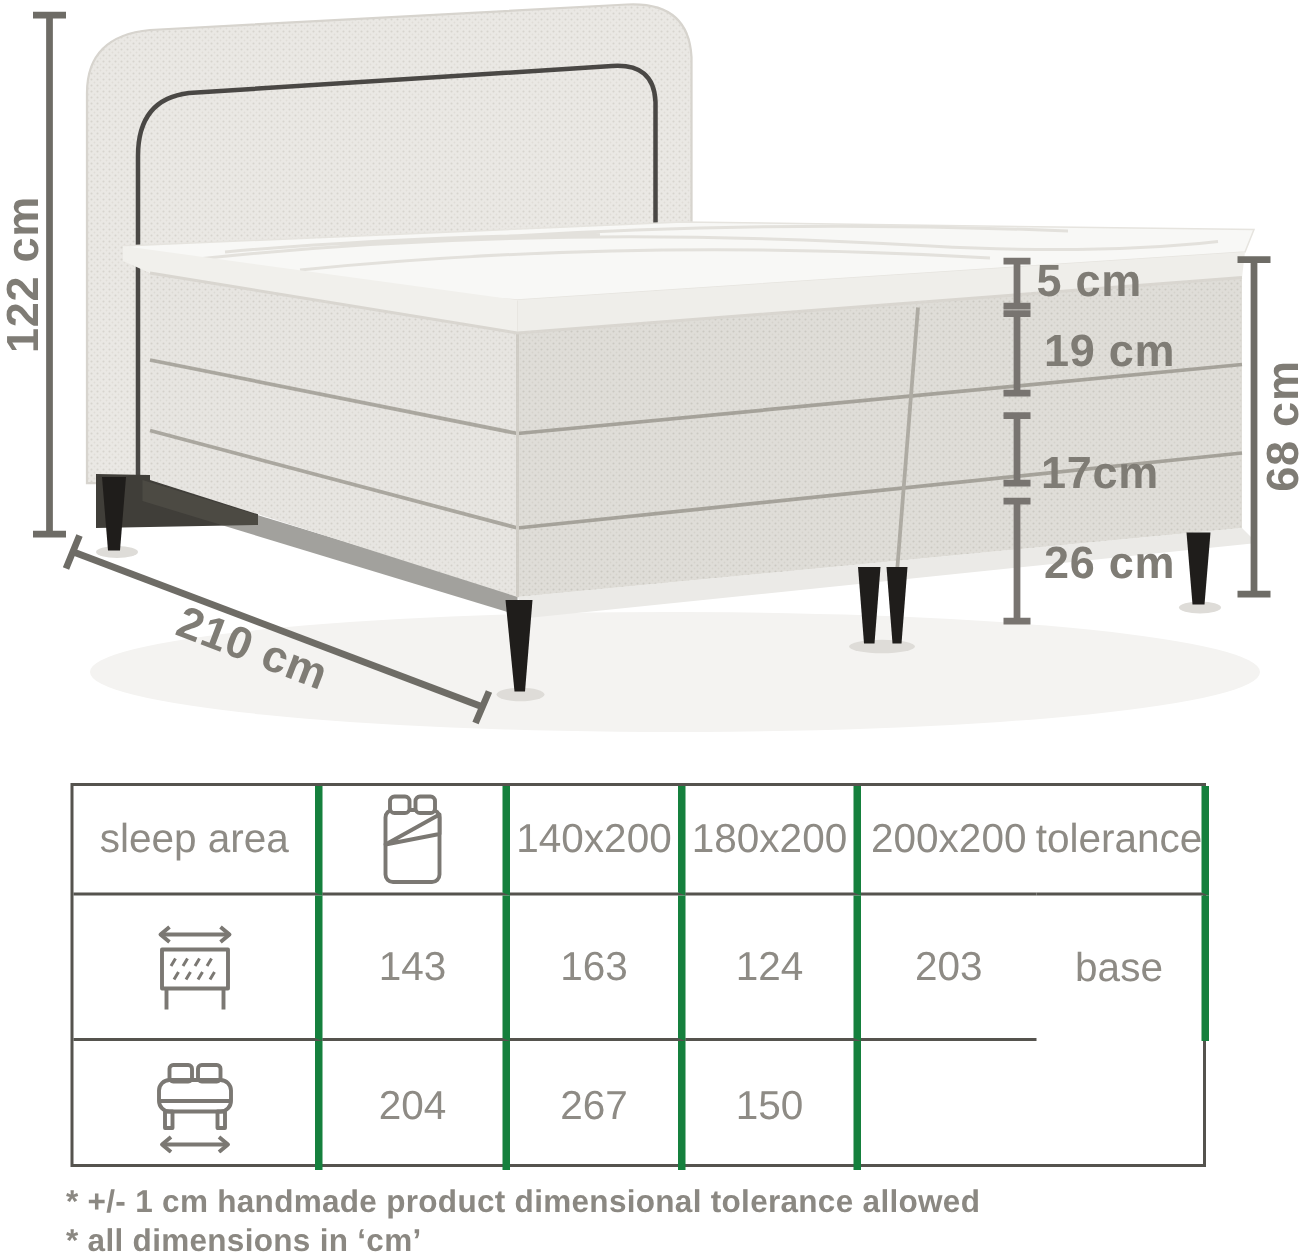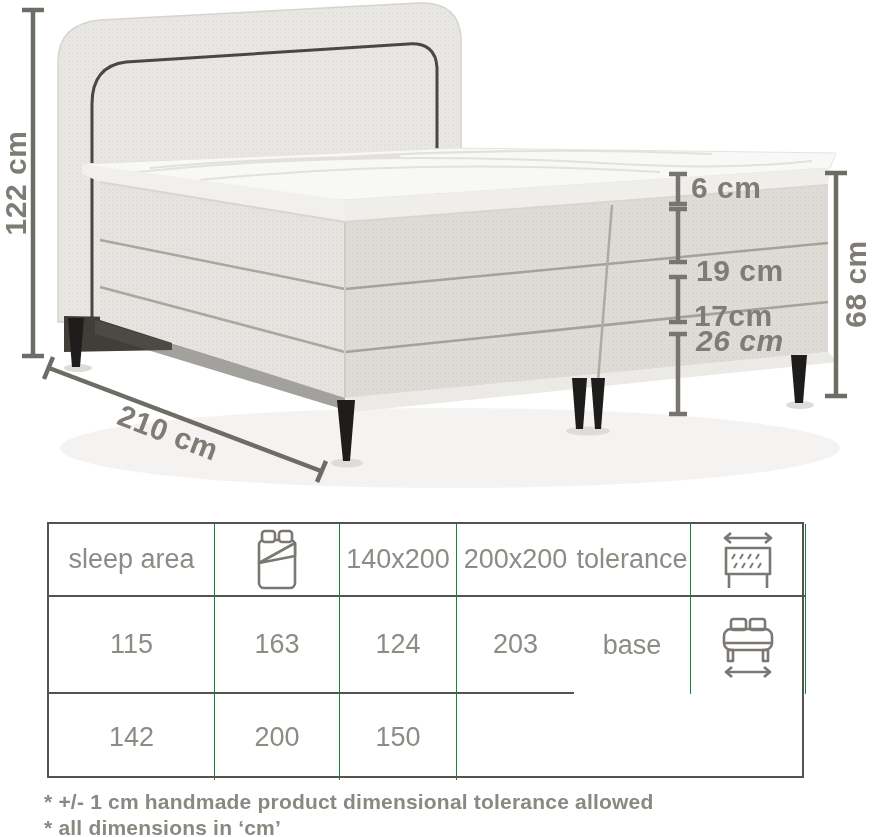--- a/index.html
+++ b/index.html
@@ -8,21 +8,21 @@
   .bed-svg{position:absolute;left:0;top:0;}
   .dim-label{position:absolute;font-weight:bold;font-size:30px;color:#7f7c75;
              white-space:nowrap;letter-spacing:.5px;}
   .rot-ccw{transform:translate(-50%,-50%) rotate(-90deg);}
   .rot-diag{transform:translate(-50%,-50%) rotate(21deg);}
   .vcenter{transform:translateY(-50%);}
   
   .size-table{position:absolute;left:47px;top:522px;width:757px;height:256px;
               display:grid;grid-template-columns:166px 125px 117px 117px 117px 115px;
               grid-template-rows:73px 97px 86px;border:2px solid #55534e;box-sizing:border-box;}
-  .tcell{border-right:1px solid #15803d;border-bottom:2px solid #55534e;
+  .tcell{border-right:5px solid #15803d;border-bottom:2px solid #55534e;
          display:flex;align-items:center;justify-content:center;
          font-size:27px;color:#8e8b85;box-sizing:border-box;}
   .tcell.last-col{border-right:none;}
   .tcell.last-row{border-bottom:none;}
   .ticon svg{display:block;}
   
   .footnotes{position:absolute;left:44px;top:789px;font-size:21px;font-weight:bold;
              color:#8b8882;line-height:26px;letter-spacing:.2px;}
 </style>
 </head>
@@ -118,75 +118,76 @@
         <path d="M836,173 V396"></path>
         <path d="M825,173 H847 M825,396 H847"></path>
       </g>
     </g>
   </svg>
 
   <div class="dim-label rot-ccw" style="left:16px;top:183px;">122 cm</div>
 
   <div class="dim-label rot-diag" style="left:168px;top:433px;">210 cm</div>
 
-  <div class="dim-label vcenter" style="left:691px;top:188px;">6 cm</div>
+  <div class="dim-label vcenter" style="left:691px;top:188px;">5 cm</div>
 
-  <div class="dim-label vcenter" style="left:696px;top:235px;margin-top:36px;">19 cm</div>
+  <div class="dim-label vcenter" style="left:696px;top:235px;">19 cm</div>
 
   <div class="dim-label vcenter" style="left:694px;top:316px;">17cm</div>
 
-  <div class="dim-label vcenter" style="left:696px;top:341px;font-style:italic;">26 cm</div>
+  <div class="dim-label vcenter" style="left:696px;top:376px;">26 cm</div>
 
   <div class="dim-label rot-ccw" style="left:856px;top:284px;">68 cm</div>
 
   <div class="size-table">
 
     <div class="tcell">sleep area</div>
     <div class="tcell ticon">
       <svg width="44" height="62" viewBox="0 0 44 62" fill="none" stroke="#7b7873" stroke-width="2.6" stroke-linejoin="round">
         <rect x="4" y="11" width="36" height="48" rx="5"></rect>
         <rect x="7" y="2" width="13" height="11" rx="3" fill="#fff"></rect>
         <rect x="24" y="2" width="13" height="11" rx="3" fill="#fff"></rect>
         <path d="M4,34 L40,14 L40,27 Z" fill="#fff"></path>
       </svg>
     </div>
     <div class="tcell">140x200</div>
+    <div class="tcell">180x200</div>
     <div class="tcell last-col">200x200</div>
 
     <div class="tcell">tolerance</div>
     <div class="tcell ticon">
       <svg width="60" height="58" viewBox="0 0 60 58" fill="none" stroke="#7b7873" stroke-width="2.6" stroke-linejoin="round">
         <path d="M7,7 H53"></path>
         <path d="M13,2 L7,7 L13,12 M47,2 L53,7 L47,12"></path>
         <rect x="8" y="17" width="44" height="26"></rect>
         <path stroke-width="2" d="M14,28 l3,-5 M22,28 l3,-5 M30,28 l3,-5 M38,28 l3,-5
                  M16,37 l3,-5 M24,37 l3,-5 M32,37 l3,-5 M40,37 l3,-5"></path>
         <path d="M11,43 V57 M49,43 V57"></path>
       </svg>
     </div>
-    <div class="tcell">115</div>
+    <div class="tcell">143</div>
     <div class="tcell">163</div>
     <div class="tcell">124</div>
     <div class="tcell last-col">203</div>
 
     <div class="tcell last-row">base</div>
     <div class="tcell ticon last-row">
       <svg width="60" height="64" viewBox="0 0 60 64" fill="none" stroke="#7b7873" stroke-width="2.6" stroke-linejoin="round">
         <rect x="13" y="5" width="15" height="11" rx="2.5"></rect>
         <rect x="32" y="5" width="15" height="11" rx="2.5"></rect>
         <rect x="6" y="15" width="48" height="21" rx="7"></rect>
         <path d="M6,29 H54"></path>
         <rect x="10" y="36" width="5" height="11"></rect>
         <rect x="45" y="36" width="5" height="11"></rect>
         <path d="M8,58 H52"></path>
         <path d="M14,53 L8,58 L14,63 M46,53 L52,58 L46,63"></path>
       </svg>
     </div>
-    <div class="tcell last-row">142</div>
-    <div class="tcell last-row">200</div>
+    <div class="tcell last-row">204</div>
+    <div class="tcell last-row">267</div>
     <div class="tcell last-row">150</div>
   </div>
 
   <div class="footnotes">
     <div>* +/- 1 cm handmade product dimensional tolerance allowed</div>
     <div>* all dimensions in ‘cm’</div>
   </div>
 
 </div>
 

